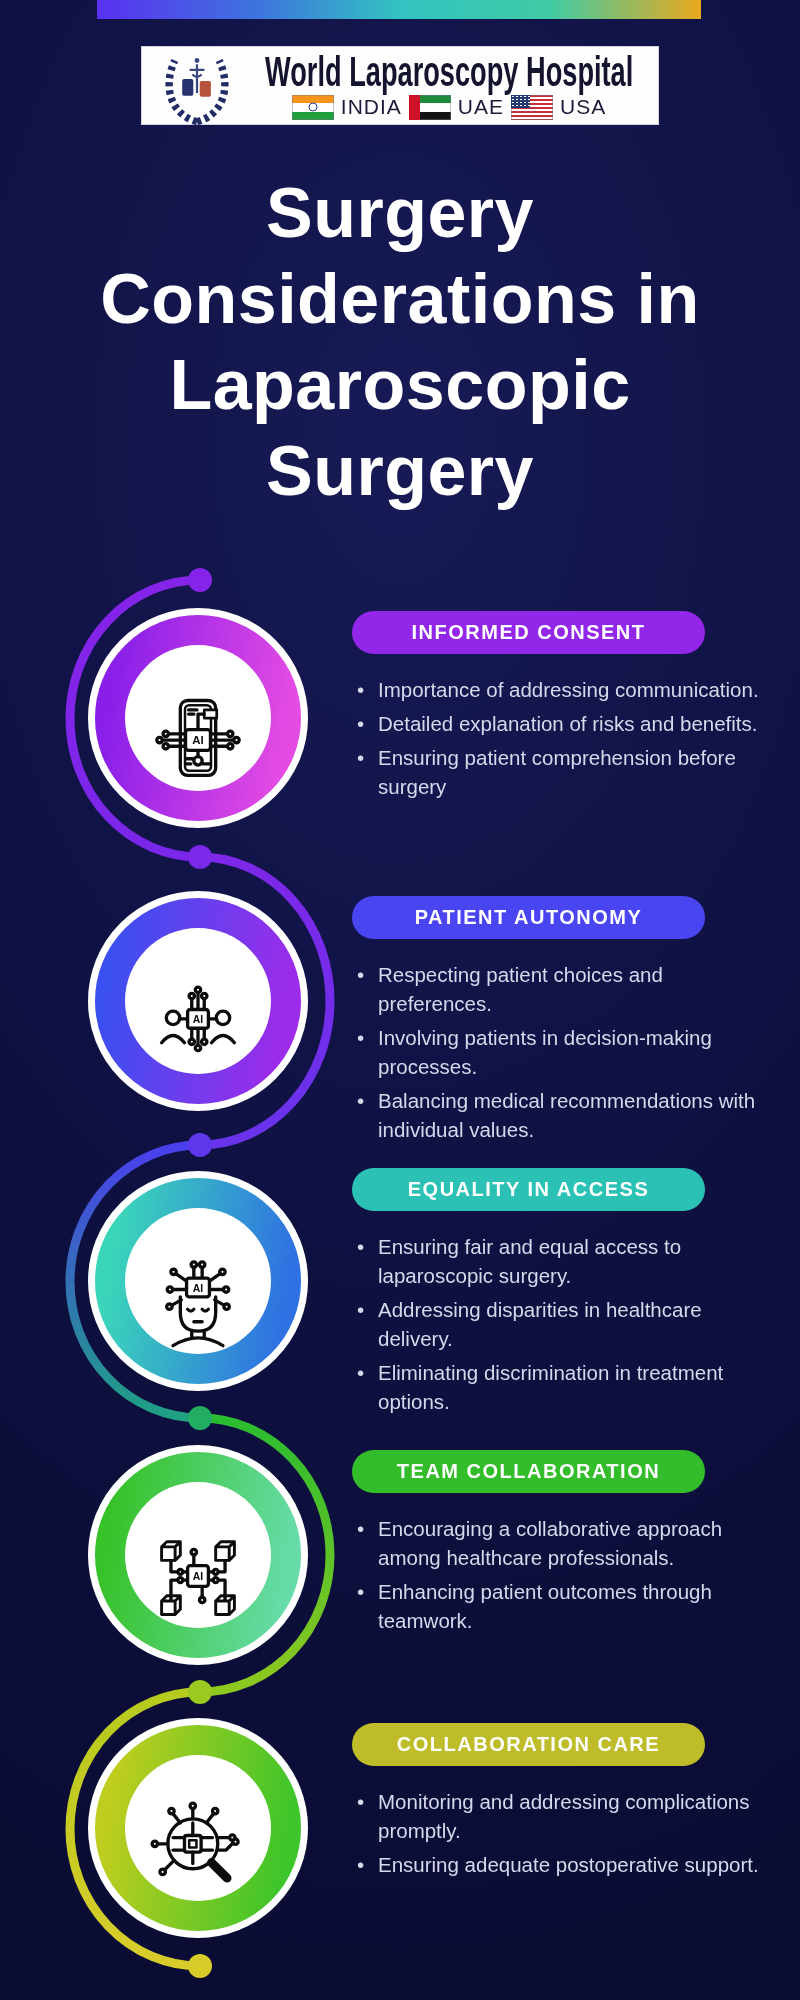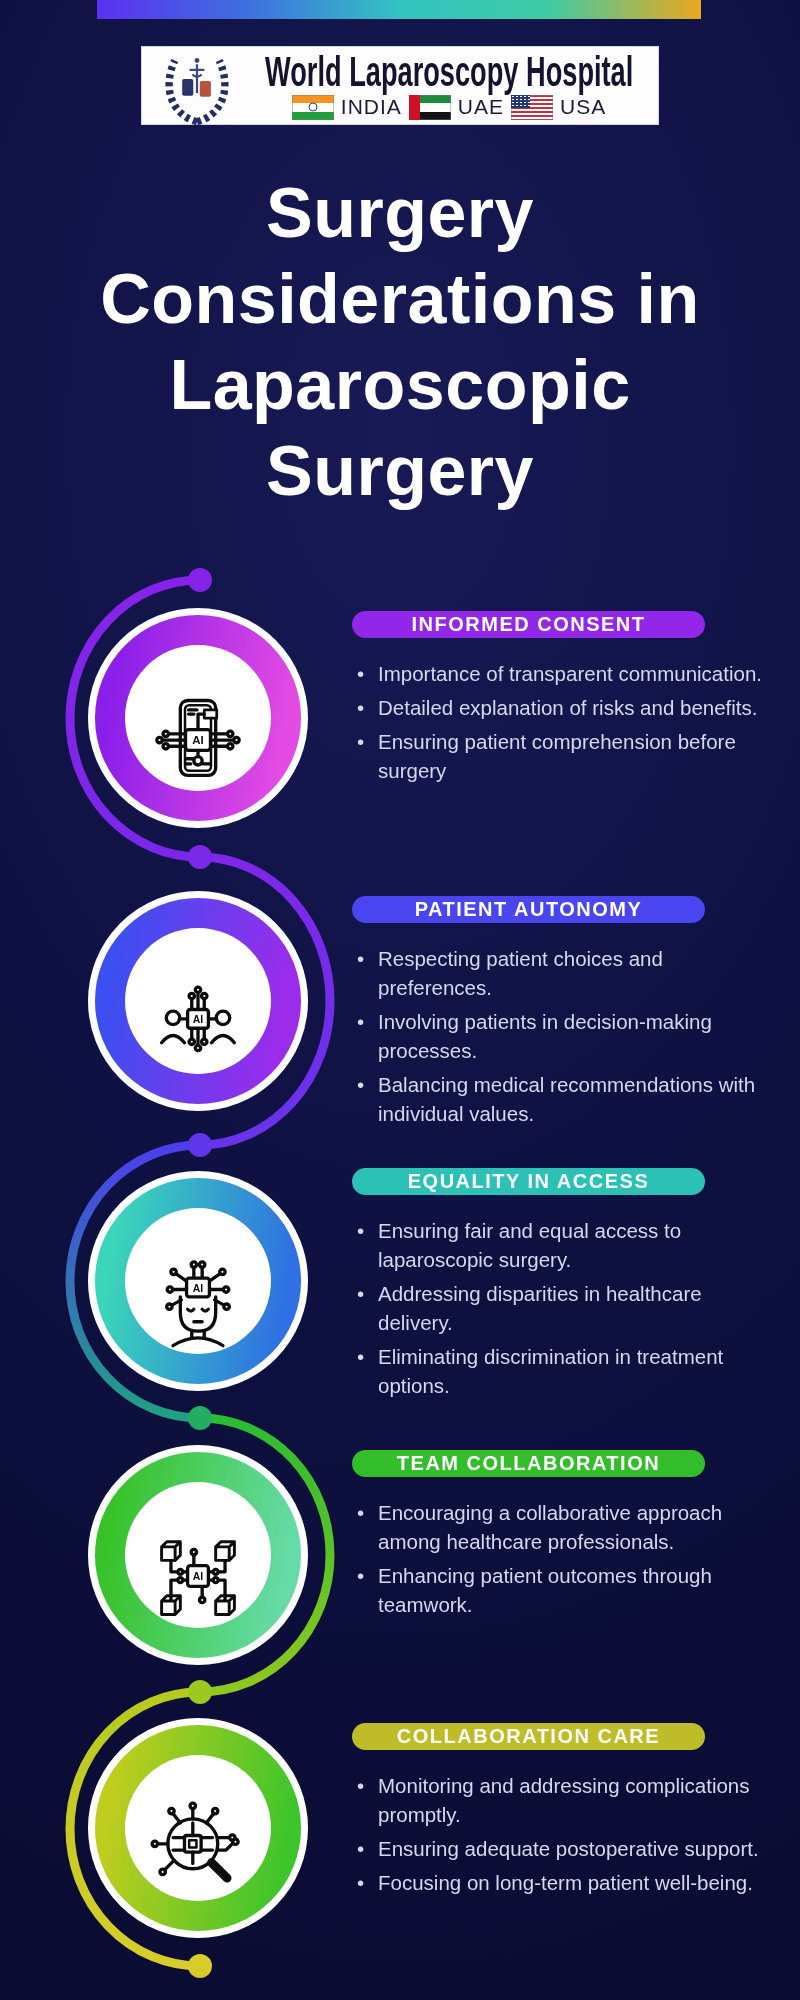--- a/index.html
+++ b/index.html
@@ -49,21 +49,21 @@
   .badge-inner{
     position:absolute;inset:30px;background:#fff;border-radius:50%;
     display:flex;align-items:flex-end;justify-content:center;
   }
   .icon{width:104px;height:104px;stroke:#0c0c0c;fill:none;stroke-width:3.2;stroke-linecap:round;stroke-linejoin:round;}
   .icon text{fill:#0c0c0c;stroke:none;font-weight:bold;font-family:"Liberation Sans",sans-serif;}
   .icon .wf{fill:#ffffff;}
   
   .row{position:absolute;left:352px;width:412px;}
   .pill{
-    width:353px;height:27px;border-radius:22px;display:flex;align-items:center;justify-content:center;
+    width:353px;height:43px;border-radius:22px;display:flex;align-items:center;justify-content:center;
     color:#fff;font-weight:bold;font-size:20px;letter-spacing:1.5px;box-sizing:border-box;white-space:nowrap;
   }
   .bullets{margin:21px 0 0;padding:0;list-style:none;color:#D6D9EC;font-size:20.5px;line-height:29px;}
   .bullets li{position:relative;padding-left:26px;margin-bottom:5px;}
   .bullets li::before{content:"\2022";position:absolute;left:5px;top:0;color:#D6D9EC;}
 </style>
 </head>
 <body>
 
 <div class="canvas" style="background: radial-gradient(130% 80% at 50% 22%, rgb(23, 26, 85) 0%, rgb(14, 16, 64) 55%, rgb(10, 12, 51) 100%);">
@@ -250,21 +250,21 @@
         <path d="M63 63 L78 78" stroke-width="8.5"></path>
       </svg>
     </div>
   </div>
 
   <div class="row" style="top:611px">
     <div class="pill" style="background: rgb(146, 39, 233);">
       <span>INFORMED CONSENT</span>
     </div>
     <ul class="bullets">
-      <li>Importance of transparent communication.</li>
+      <li>Importance of addressing communication.</li>
       <li>Detailed explanation of risks and benefits.</li>
       <li>Ensuring patient comprehension before surgery</li>
     </ul>
   </div>
 
   <div class="row" style="top:896px">
     <div class="pill" style="background: rgb(72, 69, 241);">
       <span>PATIENT AUTONOMY</span>
     </div>
     <ul class="bullets">
@@ -295,17 +295,16 @@
     </ul>
   </div>
 
   <div class="row" style="top:1723px">
     <div class="pill" style="background: rgb(190, 188, 40);">
       <span>COLLABORATION CARE</span>
     </div>
     <ul class="bullets">
       <li>Monitoring and addressing complications promptly.</li>
       <li>Ensuring adequate postoperative support.</li>
-      <li>Focusing on long-term patient well-being.</li>
     </ul>
   </div>
 
 </div>
 
 </body></html>

